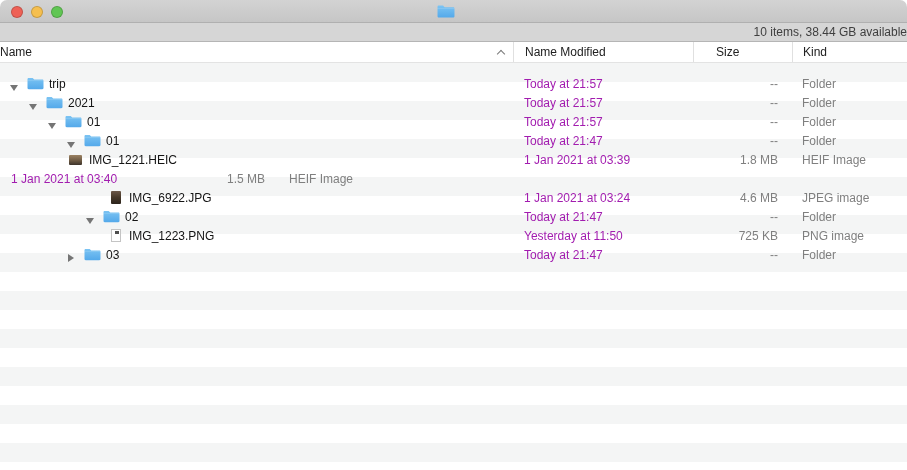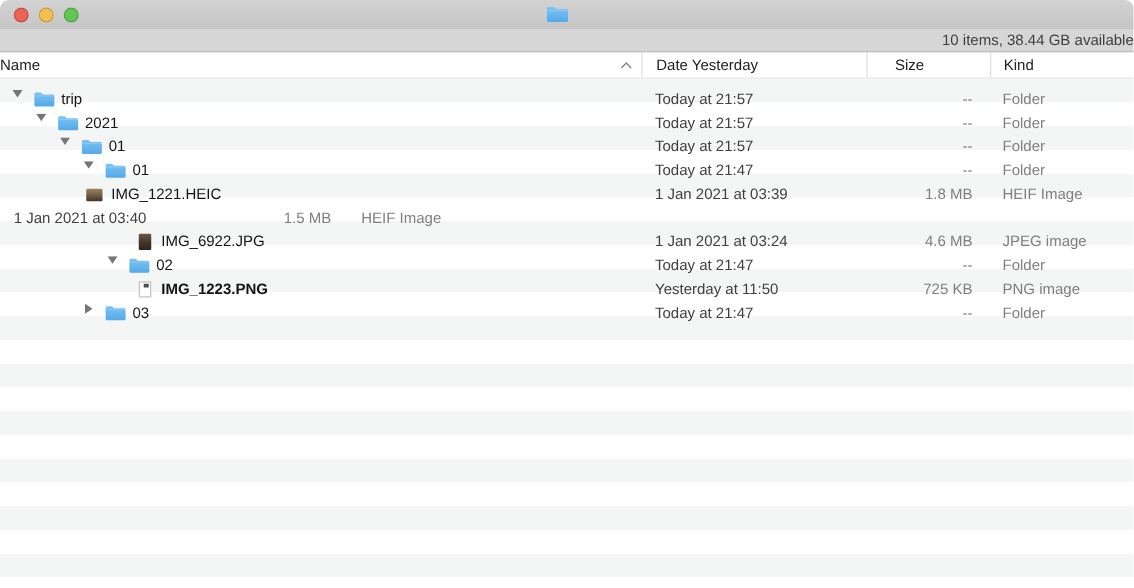--- a/index.html
+++ b/index.html
@@ -38,23 +38,23 @@
   .hcell.kind{width:115px;padding-left:10px;border-left:1px solid #e0e0e0;}
   .sort-asc{
     width:6px;height:6px;margin-right:9px;margin-top:3px;
     border-left:1.6px solid #7a7a7a;border-top:1.6px solid #7a7a7a;
     transform:rotate(45deg);flex:0 0 auto;
   }
   
   .rows{}
   .row{height:19px;display:flex;align-items:center;background:#ffffff;}
   .row:nth-child(odd){background:#f4f5f5;}
-  .cell{height:100%;display:flex;align-items:flex-start;overflow:hidden;white-space:nowrap;margin-top:18px;}
+  .cell{height:100%;display:flex;align-items:flex-end;overflow:hidden;white-space:nowrap;margin-top:18px;}
   .cell.name{width:513px;color:#141414;}
-  .cell.date{width:180px;padding-left:11px;color:#404040;}
+  .cell.date{width:180px;padding-left:11px;color:#a21caf;}
   .cell.size{width:99px;padding-right:14px;color:#7f7f7f;justify-content:flex-end;}
   .cell.kind{width:115px;padding-left:10px;color:#7f7f7f;}
   .tri-slot{width:11px;display:flex;justify-content:center;flex:0 0 auto;margin-right:8px;}
   .tri-down{width:0;height:0;border-left:4.5px solid transparent;border-right:4.5px solid transparent;border-top:6px solid #757575;}
   .tri-right{width:0;height:0;border-top:4.5px solid transparent;border-bottom:4.5px solid transparent;border-left:6px solid #757575;}
   .icon-slot{width:17px;height:15px;display:flex;align-items:center;justify-content:center;flex:0 0 auto;margin-right:5px;}
   .file-pad{width:4px;flex:0 0 auto;}
   
   .th-heic1{width:13px;height:10px;border-radius:1px;
     background:linear-gradient(180deg,#9b8263 0%,#6e5b44 55%,#3c332a 100%);}
@@ -96,21 +96,21 @@
   <div class="statusbar">
     <span>10 items, 38.44 GB available</span>
   </div>
 
   <div class="colheader">
     <div class="hcell name">
       <span>Name</span>
       <span class="sort-asc"></span>
     </div>
     <div class="hcell date">
-      <span>Date Yesterday</span>
+      <span>Name Modified</span>
     </div>
     <div class="hcell size">
       <span>Size</span>
     </div>
     <div class="hcell kind">
       <span>Kind</span>
     </div>
   </div>
 
   <div class="rows">
@@ -254,21 +254,21 @@
               <path d="M0.5 3.4 H16.5 V3.9 H0.5 Z" fill="#ffffff" opacity="0.25"></path>
             </svg>
           </span>
           <span>02</span>
         </div>
         <div class="cell date">Today at 21:47</div>
         <div class="cell size">--</div>
         <div class="cell kind">Folder</div>
       </div>
       <div class="row">
-        <div class="cell name" style="padding-left: 84px; font-weight: bold;">
+        <div class="cell name" style="padding-left: 84px;">
           <span class="tri-slot"></span>
           <span class="file-pad"></span>
           <span class="icon-slot">
             <span class="th-png"></span>
           </span>
           <span>IMG_1223.PNG</span>
         </div>
         <div class="cell date">Yesterday at 11:50</div>
         <div class="cell size">725 KB</div>
         <div class="cell kind">PNG image</div>

